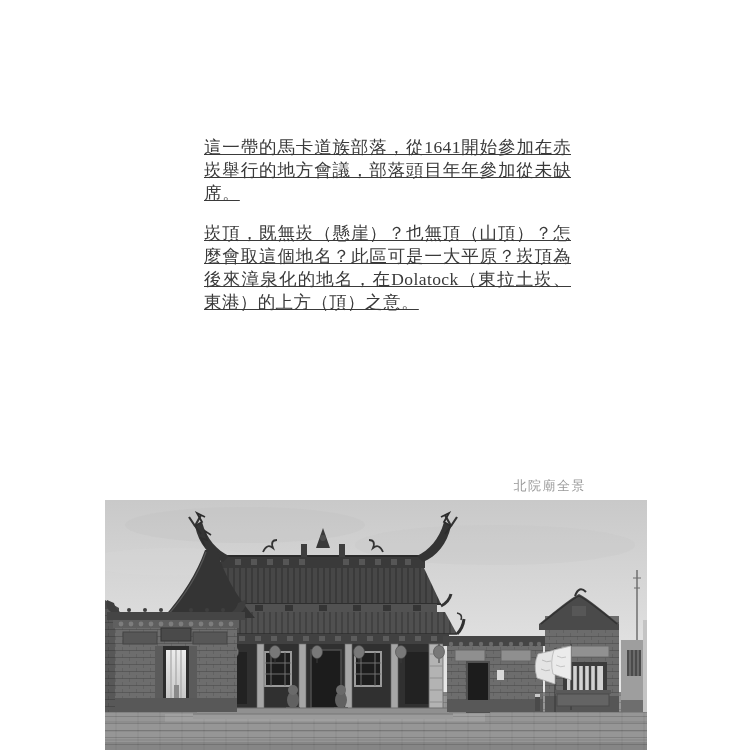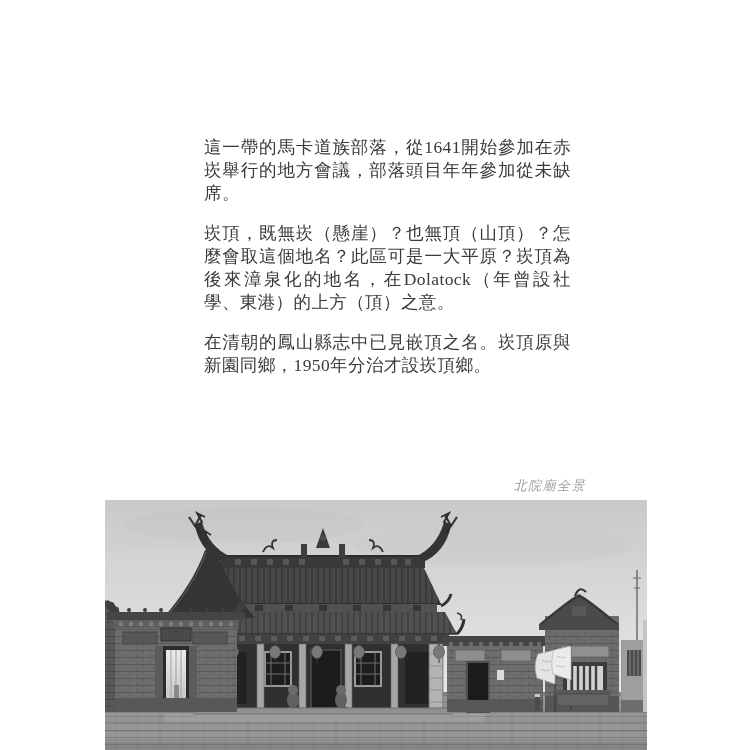--- a/index.html
+++ b/index.html
@@ -9,36 +9,35 @@
     --c-door:#1c1c1c; --c-pave:#969696; --c-flag:#e4e4e4; --c-windowLight:#d2d2d2;
     --c-skirt:#585858;
   }
   html,body{margin:0;padding:0;}
   body{width:750px;height:750px;background:var(--c-page);overflow:hidden;
        font-family:"Liberation Serif","DejaVu Serif",serif;}
   .page{position:relative;width:750px;height:750px;background:var(--c-page);}
   .text-block{position:absolute;left:204px;top:136px;width:383px;
       font-size:17.5px;line-height:23px;color:var(--c-text);
       text-align:justify;text-justify:inter-ideograph;letter-spacing:0.4px;}
-  .text-block p{margin:0 16px 17px 0;}
+  .text-block p{margin:0 16px 17px 0;text-decoration:underline;}
   .caption{position:absolute;top:477px;right:164px;font-size:13px;
       color:var(--c-caption);letter-spacing:1.5px;
-      font-family:"Liberation Sans","DejaVu Sans",sans-serif;font-style:italic;}
+      font-family:"Liberation Sans","DejaVu Sans",sans-serif;}
   .photo{position:absolute;left:105px;top:500px;width:542px;height:250px;overflow:hidden;}
   .photo svg{display:block;}
 </style>
 </head>
 <body>
 
 <div class="page">
 
   <div class="text-block">
     <p>這一帶的馬卡道族部落，從1641開始參加在赤崁舉行的地方會議，部落頭目年年參加從未缺席。</p>
-    <p>崁頂，既無崁（懸崖）？也無頂（山頂）？怎麼會取這個地名？此區可是一大平原？崁頂為後來漳泉化的地名，在Dolatock（年曾設社學、東港）的上方（頂）之意。</p>
-    <p>在清朝的鳳山縣志中已見嵌頂之名。崁頂原與新園同鄉，1950年分治才設崁頂鄉。</p>
+    <p>崁頂，既無崁（懸崖）？也無頂（山頂）？怎麼會取這個地名？此區可是一大平原？崁頂為後來漳泉化的地名，在Dolatock（東拉土崁、東港）的上方（頂）之意。</p>
   </div>
 
   <div class="caption">北院廟全景</div>
 
   <div class="photo">
     <svg width="542" height="250" viewBox="0 0 542 250" xmlns="http://www.w3.org/2000/svg">
       <defs>
         <linearGradient id="skyGrad" x1="0" y1="0" x2="0" y2="1">
           <stop offset="0" stop-color="var(--c-sky,#c9c9c9)"></stop>
           <stop offset="0.5" stop-color="#d9d9d9"></stop>

